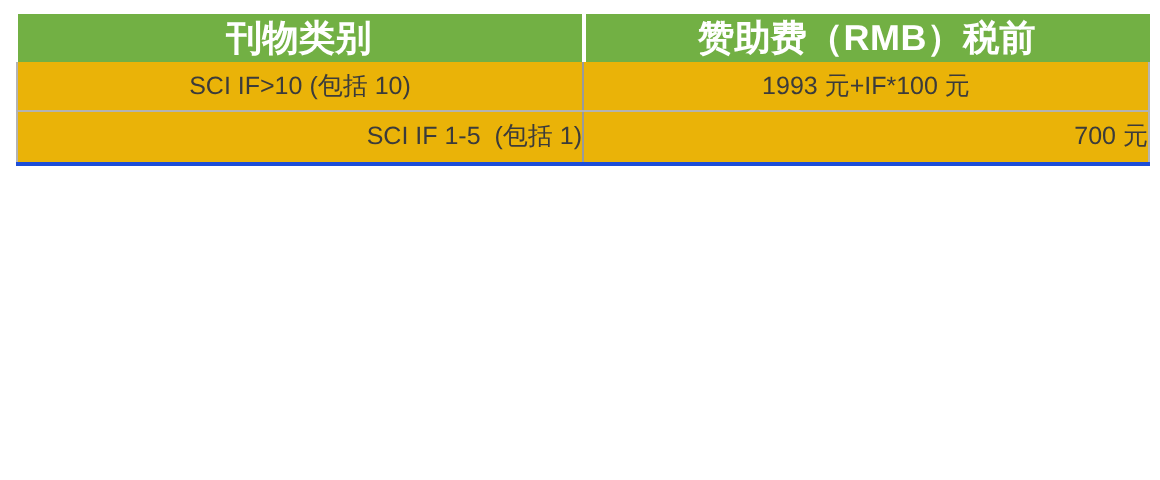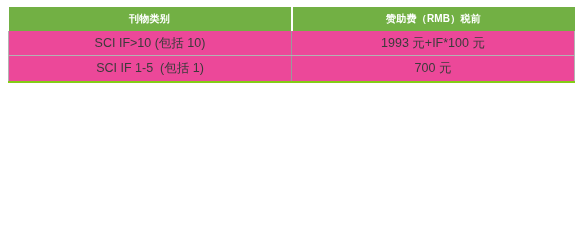--- a/index.html
+++ b/index.html
@@ -30,52 +30,53 @@
   }
 
   table.fee-table col.col-category { width: 283px; }
   table.fee-table col.col-fee { width: 283px; }
 
   
   thead tr.head-row th {
     height: 24px;
     background: #72b044;
     color: #ffffff;
-    font-size: 10px;
+    font-size: 18px;
     font-weight: bold;
     text-align: center;
     vertical-align: middle;
     letter-spacing: 0.2px;
     padding: 0;
     border: none;
   }
   thead tr.head-row th.head-left {
     border-right: 2px solid #ffffff;
   }
 
   
   tbody tr.data-row td {
     height: 24px;
-    background: #ec4899;
+    background: #eab308;
     color: #3b3b3b;
     font-size: 12.5px;
     font-weight: normal;
     text-align: center;
     vertical-align: middle;
     padding: 0;
     border-bottom: 1px solid #b3b3b3;
     border-left: 1px solid #b3b3b3;
     border-right: 1px solid #b3b3b3;
   }
   tbody tr.data-row td.cell-category {
     border-right: 1px solid #9a9a9a;
   }
   tbody tr.data-row:last-child td {
-    border-bottom: 2px solid #84cc16;
+    border-bottom: 2px solid #1d4ed8;
     height: 25px;
+    text-align: right;
   }
 
   .cell-text {
     display: inline-block;
     white-space: pre;
   }
 </style>
 </head>
 <body>
 

